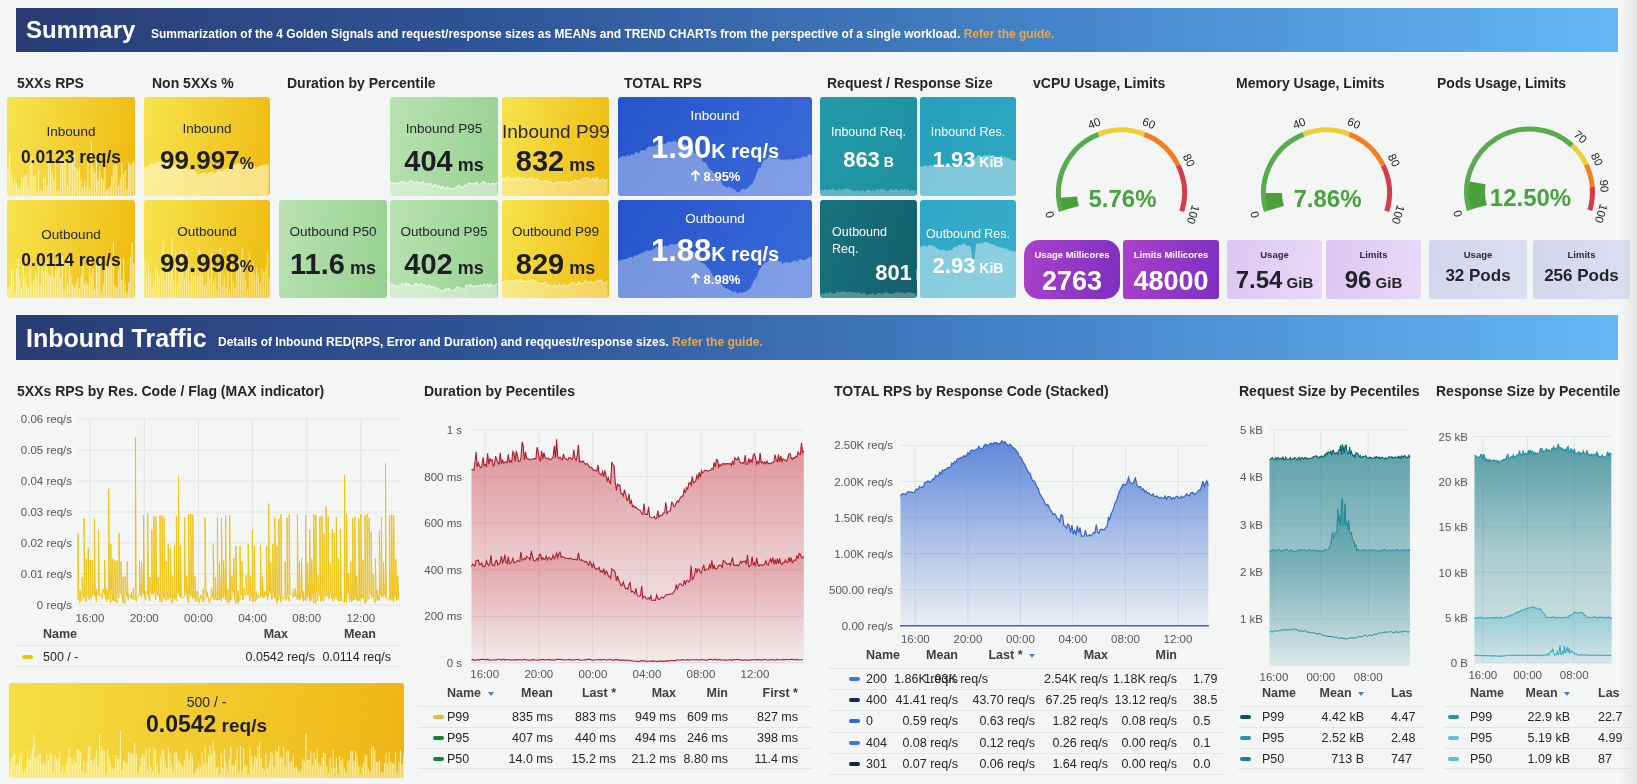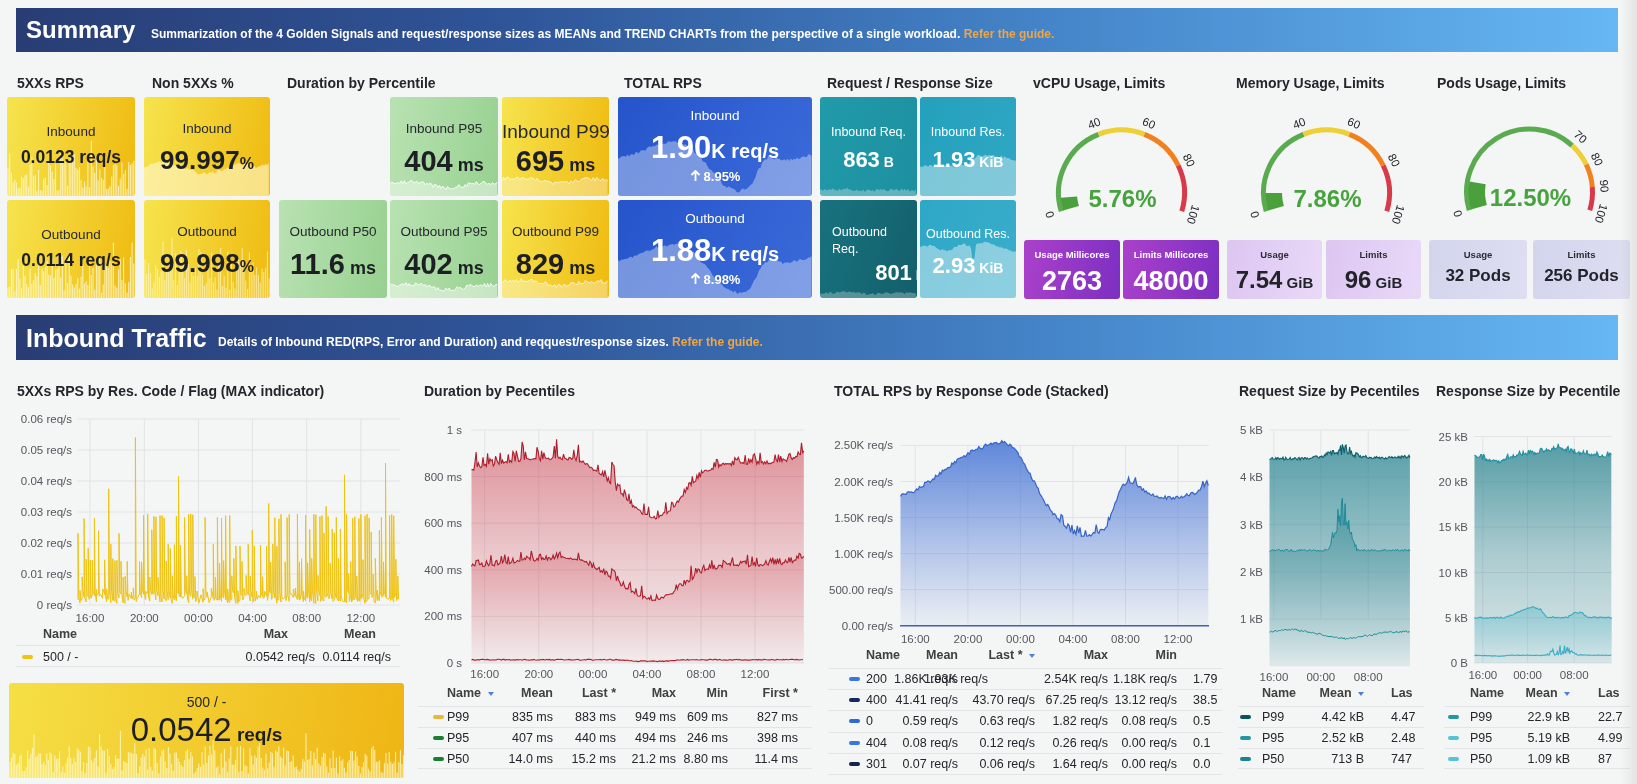--- a/index.html
+++ b/index.html
@@ -78,21 +78,21 @@
       </svg>
       <div class="ctr" style="top:24px;font-size:13.5px;color:#26282e;">Outbound P95</div>
       <div class="ctr" style="top:48px;"><span style="font-size:29px;font-weight:700;color:#1d1f24;">402</span><span style="font-size:18px;font-weight:700;color:#1d1f24;"> ms</span></div>
     </div>
 <div class="box" style="left:502px;top:97px;width:107px;height:99px;background:linear-gradient(100deg,#f6e44e,#efba10);">
       <svg class="abs" style="left:0;bottom:0" width="107" height="99">
         <path d="M0,84L1.6,80.2L3.2,83.2L4.8,80L6.4,80.1L8,82.8L9.6,81.7L11.2,82.1L12.8,81.9L14.4,80.4L16,80.1L17.6,82.3L19.2,81.1L20.8,80.5L22.4,80.9L24,83L25.6,82.1L27.2,81.9L28.8,80.4L30.4,81L32,81.8L33.6,83.6L35.2,81.1L36.8,84.2L38.4,84L40,85.1L41.6,83.8L43.2,83.4L44.8,84.2L46.4,84.1L48,85L49.6,85.6L51.2,87.5L52.8,85.1L54.4,85.1L56,85.9L57.6,84.6L59.2,84.9L60.8,84.7L62.4,85L64,84.6L65.6,84.9L67.2,86.9L68.8,83.9L70.4,85.6L72,84.1L73.6,82.8L75.2,84.1L76.8,84.7L78.4,83.3L80,81.7L81.6,81.6L83.2,80.7L84.8,80.7L86.4,81L88,82.2L89.6,83.4L91.2,80.5L92.8,84L94.4,80.4L96,81.6L97.6,83.2L99.2,83.5L100.8,81.3L102.4,83.9L104,82.4L105.6,83.7L105.6,99L0,99Z" fill="rgba(255,255,255,0.34)"></path>
         <path d="M0,84L1.6,80.2L3.2,83.2L4.8,80L6.4,80.1L8,82.8L9.6,81.7L11.2,82.1L12.8,81.9L14.4,80.4L16,80.1L17.6,82.3L19.2,81.1L20.8,80.5L22.4,80.9L24,83L25.6,82.1L27.2,81.9L28.8,80.4L30.4,81L32,81.8L33.6,83.6L35.2,81.1L36.8,84.2L38.4,84L40,85.1L41.6,83.8L43.2,83.4L44.8,84.2L46.4,84.1L48,85L49.6,85.6L51.2,87.5L52.8,85.1L54.4,85.1L56,85.9L57.6,84.6L59.2,84.9L60.8,84.7L62.4,85L64,84.6L65.6,84.9L67.2,86.9L68.8,83.9L70.4,85.6L72,84.1L73.6,82.8L75.2,84.1L76.8,84.7L78.4,83.3L80,81.7L81.6,81.6L83.2,80.7L84.8,80.7L86.4,81L88,82.2L89.6,83.4L91.2,80.5L92.8,84L94.4,80.4L96,81.6L97.6,83.2L99.2,83.5L100.8,81.3L102.4,83.9L104,82.4L105.6,83.7" stroke="rgba(255,255,255,0.65)" stroke-width="1" fill="none"></path>
       </svg>
       <div class="ctr" style="top:24px;font-size:19px;color:#26282e;">Inbound P99</div>
-      <div class="ctr" style="top:48px;"><span style="font-size:29px;font-weight:700;color:#1d1f24;">695</span><span style="font-size:18px;font-weight:700;color:#1d1f24;"> ms</span></div>
+      <div class="ctr" style="top:48px;"><span style="font-size:29px;font-weight:700;color:#1d1f24;">832</span><span style="font-size:18px;font-weight:700;color:#1d1f24;"> ms</span></div>
     </div>
 <div class="box" style="left:502px;top:200px;width:107px;height:98px;background:linear-gradient(100deg,#f6e44e,#efba10);">
       <svg class="abs" style="left:0;bottom:0" width="107" height="99">
         <path d="M0,83.6L1.6,82.4L3.2,80.6L4.8,82.1L6.4,82.9L8,81.1L9.6,82.5L11.2,81.3L12.8,82.6L14.4,80.5L16,83.2L17.6,82.2L19.2,79.6L20.8,82.8L22.4,81.7L24,82.7L25.6,82.2L27.2,81.6L28.8,80.3L30.4,80.5L32,83.2L33.6,81.6L35.2,83L36.8,84.7L38.4,84.3L40,84.5L41.6,84.6L43.2,82.6L44.8,83.8L46.4,87L48,85.4L49.6,87L51.2,87.5L52.8,85.5L54.4,88.7L56,85.9L57.6,85.1L59.2,88.4L60.8,87L62.4,84.9L64,87.6L65.6,86.2L67.2,86.5L68.8,83.7L70.4,83.8L72,83.6L73.6,85.3L75.2,85.6L76.8,82.2L78.4,84.6L80,84.3L81.6,84.6L83.2,81.3L84.8,82.5L86.4,83.5L88,84.1L89.6,82.3L91.2,84L92.8,84.1L94.4,82.3L96,81.9L97.6,82L99.2,80.5L100.8,84L102.4,83.9L104,83.8L105.6,81.7L105.6,99L0,99Z" fill="rgba(255,255,255,0.34)"></path>
         <path d="M0,83.6L1.6,82.4L3.2,80.6L4.8,82.1L6.4,82.9L8,81.1L9.6,82.5L11.2,81.3L12.8,82.6L14.4,80.5L16,83.2L17.6,82.2L19.2,79.6L20.8,82.8L22.4,81.7L24,82.7L25.6,82.2L27.2,81.6L28.8,80.3L30.4,80.5L32,83.2L33.6,81.6L35.2,83L36.8,84.7L38.4,84.3L40,84.5L41.6,84.6L43.2,82.6L44.8,83.8L46.4,87L48,85.4L49.6,87L51.2,87.5L52.8,85.5L54.4,88.7L56,85.9L57.6,85.1L59.2,88.4L60.8,87L62.4,84.9L64,87.6L65.6,86.2L67.2,86.5L68.8,83.7L70.4,83.8L72,83.6L73.6,85.3L75.2,85.6L76.8,82.2L78.4,84.6L80,84.3L81.6,84.6L83.2,81.3L84.8,82.5L86.4,83.5L88,84.1L89.6,82.3L91.2,84L92.8,84.1L94.4,82.3L96,81.9L97.6,82L99.2,80.5L100.8,84L102.4,83.9L104,83.8L105.6,81.7" stroke="rgba(255,255,255,0.65)" stroke-width="1" fill="none"></path>
       </svg>
       <div class="ctr" style="top:24px;font-size:13.5px;color:#26282e;">Outbound P99</div>
       <div class="ctr" style="top:48px;"><span style="font-size:29px;font-weight:700;color:#1d1f24;">829</span><span style="font-size:18px;font-weight:700;color:#1d1f24;"> ms</span></div>
     </div>
 <div class="box" style="left:618px;top:97px;width:194px;height:99px;background:linear-gradient(120deg,#2554cb,#3b6bd9);">
@@ -149,21 +149,21 @@
       <path d="M1144.4,134.3A63,63 0 0 1 1178.2,165.5" stroke="#f2801e" stroke-width="5" fill="none"></path>
       <path d="M1178.2,165.5A63,63 0 0 1 1181.8,211.2" stroke="#d73a49" stroke-width="5" fill="none"></path>
       <path d="M1063.1,210.6A61.0,61.0 0 0 1 1060.7,197.8L1077.1,196.5A44.5,44.5 0 0 0 1078.9,205.9Z" fill="#4aa13c"></path>
       <text x="0" y="0" transform="translate(1050.7,214.4) rotate(-106.8)" text-anchor="middle" dominant-baseline="middle" font-size="11.5" fill="#23252b">0</text>
       <text x="0" y="0" transform="translate(1094.5,124.1) rotate(-21.4)" text-anchor="middle" dominant-baseline="middle" font-size="11.5" fill="#23252b">40</text>
       <text x="0" y="0" transform="translate(1148.5,124.1) rotate(21.4)" text-anchor="middle" dominant-baseline="middle" font-size="11.5" fill="#23252b">60</text>
       <text x="0" y="0" transform="translate(1188.1,160.7) rotate(64.1)" text-anchor="middle" dominant-baseline="middle" font-size="11.5" fill="#23252b">80</text>
       <text x="0" y="0" transform="translate(1192.3,214.4) rotate(106.8)" text-anchor="middle" dominant-baseline="middle" font-size="11.5" fill="#23252b">100</text>
       <text x="1122.5" y="207" text-anchor="middle" font-size="24" font-weight="bold" fill="#47a33e">5.76%</text>
     </svg>
-<div class="box" style="left:1024px;top:240px;width:96px;height:59px;background:linear-gradient(100deg,#ab41ca,#7c2fc2);">
+<div class="box" style="left:1024px;top:240px;width:96px;height:59px;background:linear-gradient(100deg,#ab41ca,#7c2fc2);border-radius:15px;">
       <div class="ctr" style="top:9px;font-size:9.5px;font-weight:700;color:#fff;">Usage Millicores</div>
       <div class="ctr" style="top:26px;"><span style="font-size:27px;font-weight:700;color:#fff;">2763</span></div>
     </div>
 <div class="box" style="left:1123px;top:240px;width:96px;height:59px;background:linear-gradient(100deg,#ab41ca,#7c2fc2);">
       <div class="ctr" style="top:9px;font-size:9.5px;font-weight:700;color:#fff;">Limits Millicores</div>
       <div class="ctr" style="top:26px;"><span style="font-size:27px;font-weight:700;color:#fff;">48000</span></div>
     </div>
 <svg class="abs" style="left:1222px;top:105px" width="210" height="140" viewBox="1222 105 210 140">
       <path d="M1266.2,211.2A63,63 0 0 1 1303.6,134.3" stroke="#5aab4f" stroke-width="5" fill="none"></path>
       <path d="M1303.6,134.3A63,63 0 0 1 1349.4,134.3" stroke="#eecf36" stroke-width="5" fill="none"></path>
@@ -249,21 +249,21 @@
       <span class="sw" style="left:22px;background:#eec312;"></span>
       <span class="legv" style="position:absolute;left:43px;top:2px;">500 / -</span>
       <span class="legv" style="position:absolute;left:225px;top:2px;width:90px;text-align:right;">0.0542 req/s</span>
       <span class="legv" style="position:absolute;left:301px;top:2px;width:90px;text-align:right;">0.0114 req/s</span>
     </div>
 <div class="box" style="left:9px;top:683px;width:395px;height:95px;background:linear-gradient(100deg,#f5df45,#efb514);">
       <svg class="abs" style="left:0;bottom:0" width="395" height="55">
         <path d="M1.0,55L1.0,38.9M2.6,55L2.6,34.7M4.2,55L4.2,29.7M5.8,55L5.8,31.0M7.4,55L7.4,42.0M9.0,55L9.0,40.1M10.6,55L10.6,32.7M12.2,55L12.2,31.6M13.8,55L13.8,47.7M15.4,55L15.4,48.0M17.0,55L17.0,44.3M18.6,55L18.6,27.6M20.2,55L20.2,36.1M21.8,55L21.8,31.0M23.4,55L23.4,25.0M25.0,55L25.0,11.4M26.6,55L26.6,34.1M28.2,55L28.2,33.0M29.8,55L29.8,30.5M31.4,55L31.4,30.4M33.0,55L33.0,41.0M34.6,55L34.6,38.9M36.2,55L36.2,42.1M37.8,55L37.8,30.5M39.4,55L39.4,37.2M41.0,55L41.0,29.5M42.6,55L42.6,31.0M44.2,55L44.2,49.2M45.8,55L45.8,32.4M47.4,55L47.4,36.3M49.0,55L49.0,35.6M50.6,55L50.6,28.3M52.2,55L52.2,49.3M53.8,55L53.8,43.5M55.4,55L55.4,49.8M57.0,55L57.0,40.5M58.6,55L58.6,34.6M60.2,55L60.2,23.6M61.8,55L61.8,34.9M63.4,55L63.4,41.0M65.0,55L65.0,34.8M66.6,55L66.6,39.0M68.2,55L68.2,25.6M69.8,55L69.8,26.7M71.4,55L71.4,28.8M73.0,55L73.0,48.1M74.6,55L74.6,38.9M76.2,55L76.2,49.9M77.8,55L77.8,40.0M79.4,55L79.4,23.4M81.0,55L81.0,24.3M82.6,55L82.6,37.0M84.2,55L84.2,38.9M85.8,55L85.8,35.0M87.4,55L87.4,27.4M89.0,55L89.0,43.3M90.6,55L90.6,11.1M92.2,55L92.2,23.4M93.8,55L93.8,27.3M95.4,55L95.4,27.4M97.0,55L97.0,49.7M98.6,55L98.6,25.9M100.2,55L100.2,32.7M101.8,55L101.8,41.3M103.4,55L103.4,45.9M105.0,55L105.0,44.0M106.6,55L106.6,32.1M108.2,55L108.2,35.4M109.8,55L109.8,35.7M111.4,55L111.4,7.7M113.0,55L113.0,47.2M114.6,55L114.6,38.1M116.2,55L116.2,38.9M117.8,55L117.8,39.9M119.4,55L119.4,29.0M121.0,55L121.0,29.6M122.6,55L122.6,30.0M124.2,55L124.2,31.1M125.8,55L125.8,20.0M127.4,55L127.4,31.0M129.0,55L129.0,50.0M130.6,55L130.6,43.4M132.2,55L132.2,34.5M133.8,55L133.8,30.7M135.4,55L135.4,33.5M137.0,55L137.0,26.3M138.6,55L138.6,46.4M140.2,55L140.2,25.0M141.8,55L141.8,43.8M143.4,55L143.4,47.6M145.0,55L145.0,24.9M146.6,55L146.6,26.3M148.2,55L148.2,40.2M149.8,55L149.8,50.6M151.4,55L151.4,33.4M153.0,55L153.0,27.4M154.6,55L154.6,26.5M156.2,55L156.2,38.5M157.8,55L157.8,44.9M159.4,55L159.4,24.3M161.0,55L161.0,30.7M162.6,55L162.6,40.7M164.2,55L164.2,47.8M165.8,55L165.8,29.5M167.4,55L167.4,29.4M169.0,55L169.0,35.6M170.6,55L170.6,38.9M172.2,55L172.2,42.1M173.8,55L173.8,44.0M175.4,55L175.4,37.1M177.0,55L177.0,27.9M178.6,55L178.6,26.3M180.2,55L180.2,36.0M181.8,55L181.8,28.9M183.4,55L183.4,33.5M185.0,55L185.0,50.3M186.6,55L186.6,48.5M188.2,55L188.2,45.3M189.8,55L189.8,40.5M191.4,55L191.4,43.9M193.0,55L193.0,29.1M194.6,55L194.6,41.5M196.2,55L196.2,23.5M197.8,55L197.8,40.0M199.4,55L199.4,32.6M201.0,55L201.0,23.1M202.6,55L202.6,31.5M204.2,55L204.2,17.2M205.8,55L205.8,27.5M207.4,55L207.4,44.6M209.0,55L209.0,43.2M210.6,55L210.6,50.7M212.2,55L212.2,30.6M213.8,55L213.8,44.8M215.4,55L215.4,25.8M217.0,55L217.0,38.6M218.6,55L218.6,48.8M220.2,55L220.2,35.5M221.8,55L221.8,23.6M223.4,55L223.4,41.8M225.0,55L225.0,41.5M226.6,55L226.6,36.8M228.2,55L228.2,24.0M229.8,55L229.8,48.7M231.4,55L231.4,23.0M233.0,55L233.0,47.9M234.6,55L234.6,25.1M236.2,55L236.2,42.2M237.8,55L237.8,43.2M239.4,55L239.4,50.5M241.0,55L241.0,25.2M242.6,55L242.6,32.7M244.2,55L244.2,41.4M245.8,55L245.8,32.4M247.4,55L247.4,34.9M249.0,55L249.0,23.5M250.6,55L250.6,20.0M252.2,55L252.2,35.1M253.8,55L253.8,44.4M255.4,55L255.4,47.2M257.0,55L257.0,30.5M258.6,55L258.6,45.3M260.2,55L260.2,39.7M261.8,55L261.8,29.0M263.4,55L263.4,30.3M265.0,55L265.0,43.5M266.6,55L266.6,27.4M268.2,55L268.2,29.0M269.8,55L269.8,23.3M271.4,55L271.4,33.5M273.0,55L273.0,35.3M274.6,55L274.6,24.4M276.2,55L276.2,42.5M277.8,55L277.8,27.4M279.4,55L279.4,27.9M281.0,55L281.0,39.0M282.6,55L282.6,38.2M284.2,55L284.2,32.5M285.8,55L285.8,44.3M287.4,55L287.4,43.6M289.0,55L289.0,46.5M290.6,55L290.6,48.7M292.2,55L292.2,45.7M293.8,55L293.8,35.8M295.4,55L295.4,38.5M297.0,55L297.0,10.6M298.6,55L298.6,36.9M300.2,55L300.2,36.1M301.8,55L301.8,28.0M303.4,55L303.4,42.2M305.0,55L305.0,29.6M306.6,55L306.6,35.9M308.2,55L308.2,24.7M309.8,55L309.8,40.6M311.4,55L311.4,42.9M313.0,55L313.0,34.0M314.6,55L314.6,29.7M316.2,55L316.2,30.6M317.8,55L317.8,43.6M319.4,55L319.4,49.7M321.0,55L321.0,35.3M322.6,55L322.6,45.0M324.2,55L324.2,27.6M325.8,55L325.8,44.9M327.4,55L327.4,34.5M329.0,55L329.0,50.5M330.6,55L330.6,33.6M332.2,55L332.2,38.0M333.8,55L333.8,36.3M335.4,55L335.4,44.7M337.0,55L337.0,49.3M338.6,55L338.6,39.4M340.2,55L340.2,36.7M341.8,55L341.8,27.7M343.4,55L343.4,28.0M345.0,55L345.0,37.5M346.6,55L346.6,28.5M348.2,55L348.2,33.5M349.8,55L349.8,42.9M351.4,55L351.4,50.6M353.0,55L353.0,43.7M354.6,55L354.6,39.5M356.2,55L356.2,30.8M357.8,55L357.8,32.8M359.4,55L359.4,45.7M361.0,55L361.0,48.3M362.6,55L362.6,25.2M364.2,55L364.2,23.1M365.8,55L365.8,27.1M367.4,55L367.4,39.0M369.0,55L369.0,38.4M370.6,55L370.6,37.5M372.2,55L372.2,48.7M373.8,55L373.8,49.7M375.4,55L375.4,40.3M377.0,55L377.0,29.9M378.6,55L378.6,40.7M380.2,55L380.2,28.9M381.8,55L381.8,38.8M383.4,55L383.4,41.0M385.0,55L385.0,39.2M386.6,55L386.6,28.8M388.2,55L388.2,49.4M389.8,55L389.8,39.3M391.4,55L391.4,27.1M393.0,55L393.0,41.1M394.6,55L394.6,32.3" stroke="rgba(255,250,200,0.8)" stroke-width="1.1" opacity="1.0" fill="none"></path>
       </svg>
       <div class="ctr" style="top:11px;font-size:14px;color:#26272c;">500 / -</div>
-      <div class="ctr" style="top:28px;"><span style="font-size:33px;font-weight:400;color:#1d1f24;">0.0542</span><span style="font-size:19px;font-weight:700;color:#1d1f24;"> req/s</span></div>
+      <div class="ctr" style="top:28px;"><span style="font-size:23px;font-weight:700;color:#1d1f24;">0.0542</span><span style="font-size:19px;font-weight:700;color:#1d1f24;"> req/s</span></div>
     </div>
 <svg class="abs" style="left:410px;top:400px" width="410" height="290" viewBox="410 400 410 290">
       <defs>
         <linearGradient id="gB" x1="0" y1="0" x2="0" y2="1">
           <stop offset="0" stop-color="#c41628" stop-opacity="0.45"></stop>
           <stop offset="0.6" stop-color="#c41628" stop-opacity="0.16"></stop>
           <stop offset="1" stop-color="#c41628" stop-opacity="0.02"></stop>
         </linearGradient>
         <linearGradient id="gB2" x1="0" y1="0" x2="0" y2="1">
           <stop offset="0" stop-color="#c41628" stop-opacity="0.24"></stop>

